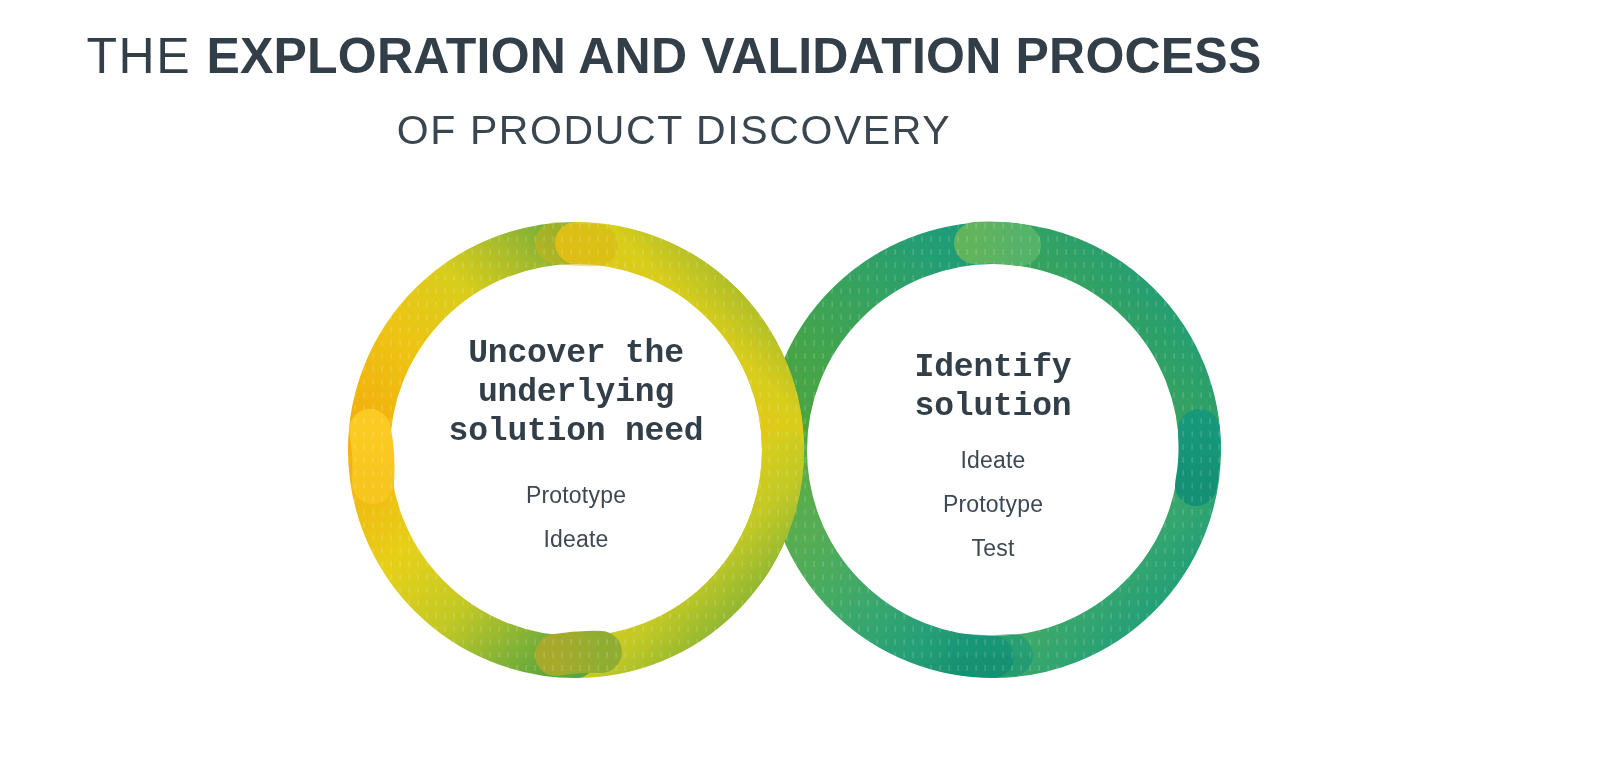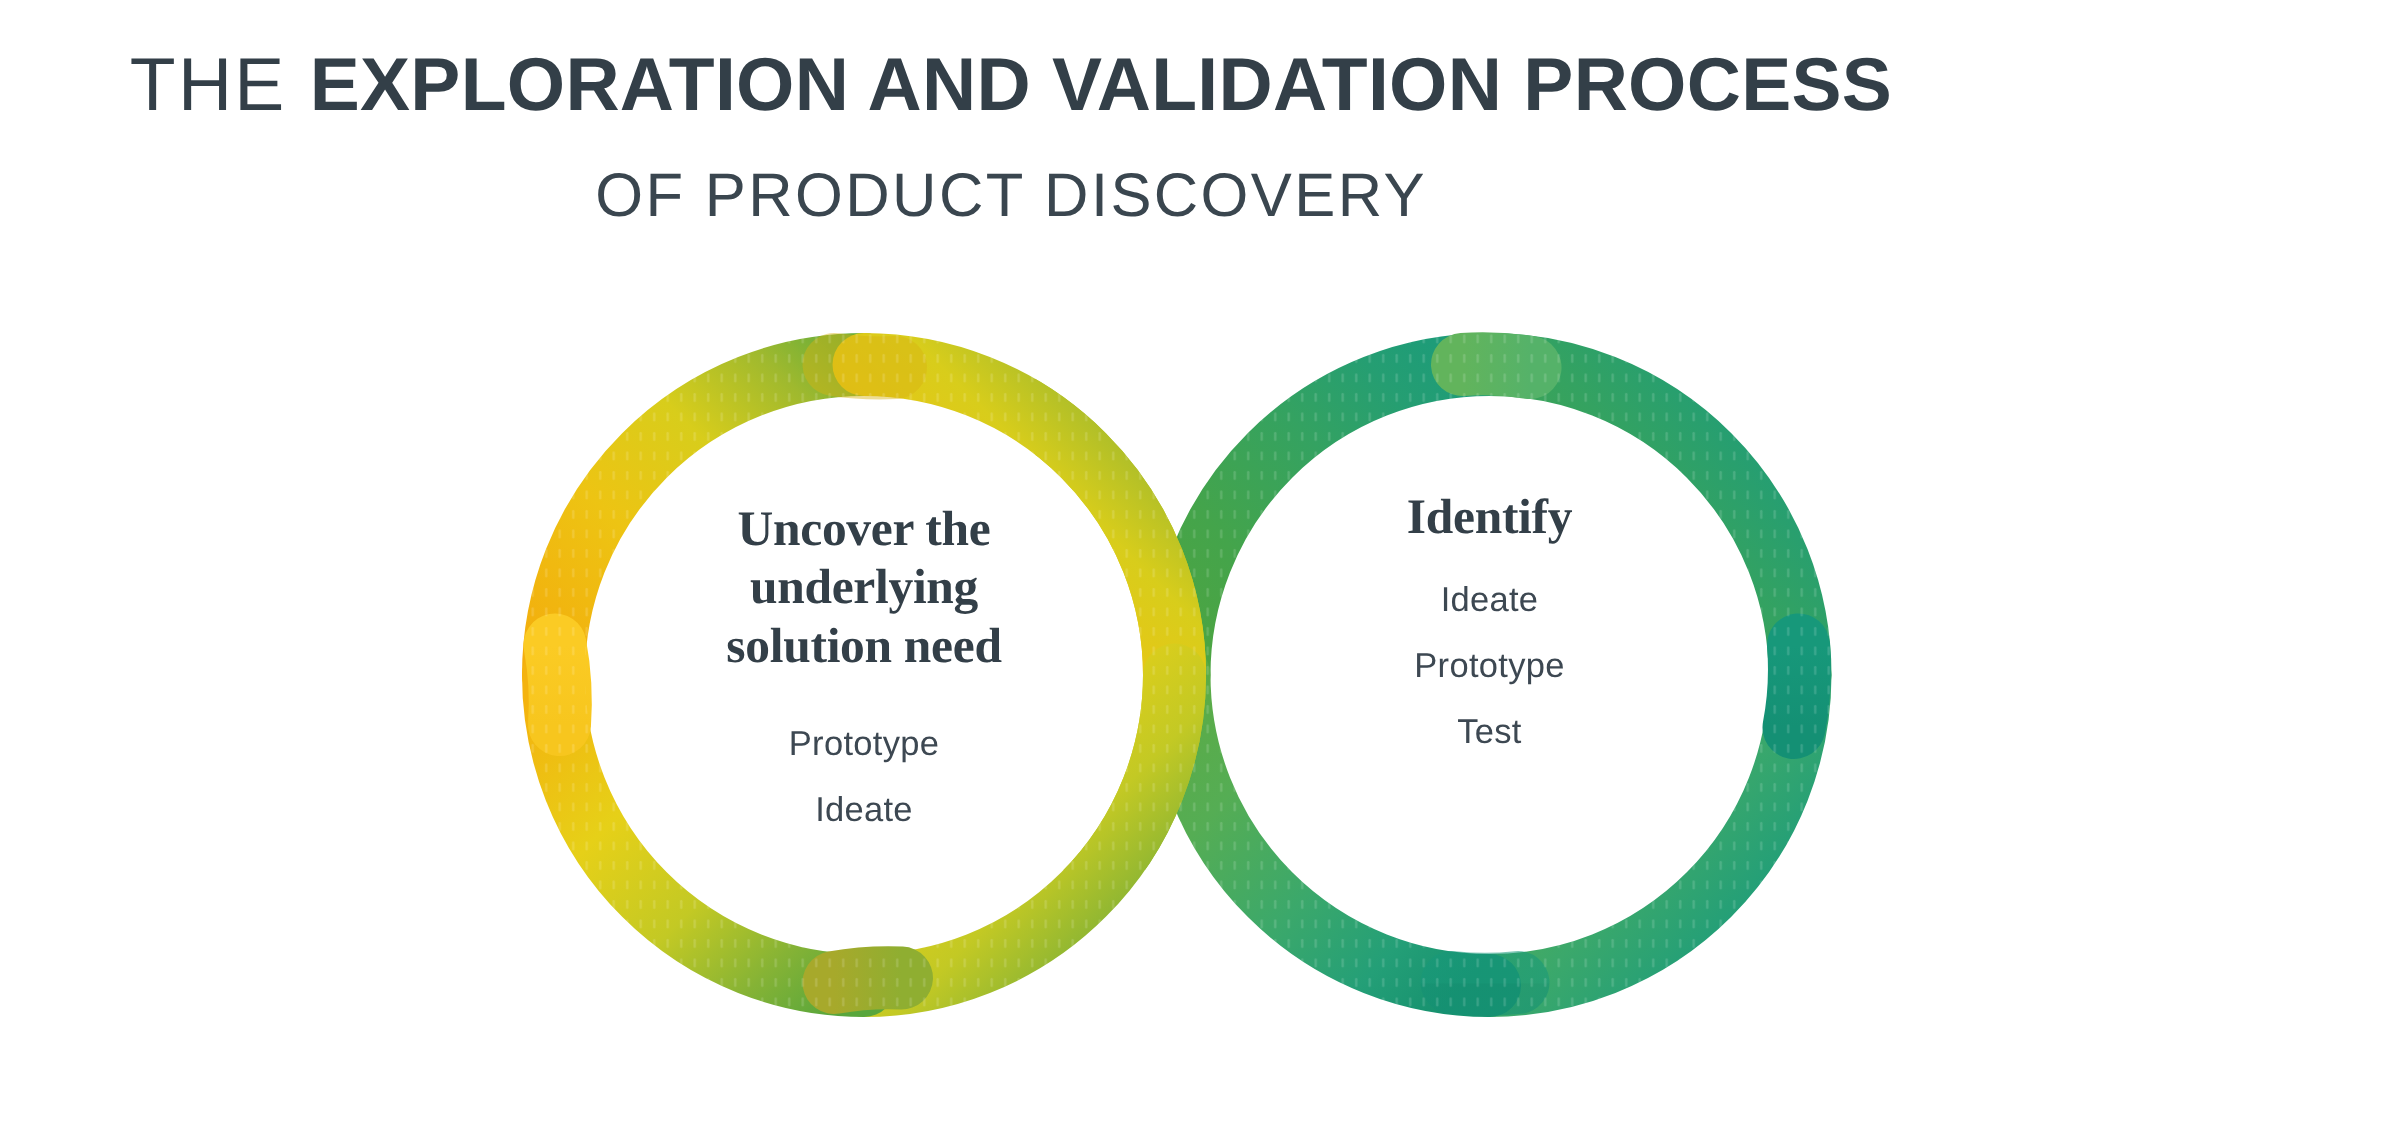--- a/index.html
+++ b/index.html
@@ -74,25 +74,25 @@
     text-align: center;
     user-select: none;
   }
   .lobe-text.left {
     left: 416px;
     top: 334px;
     width: 320px;
   }
   .lobe-text.right {
     left: 833px;
-    top: 326px;
+    top: 348px;
     width: 320px;
   }
   .lobe-heading {
-    font-family: Liberation Serif, serif;
+    font-family: Liberation Mono, monospace;
     font-weight: 700;
     font-size: 33px;
     line-height: 39px;
     color: #333F48;
     letter-spacing: -0.2px;
   }
   .lobe-heading .hl {
     display: block;
   }
   .lobe-steps {
@@ -226,20 +226,21 @@
     </div>
     <div class="lobe-steps">
       <span class="step">Prototype</span>
       <span class="step">Ideate</span>
     </div>
   </div>
 
   <div class="lobe-text right">
     <div class="lobe-heading">
       <span class="hl">Identify</span>
+      <span class="hl">solution</span>
     </div>
     <div class="lobe-steps">
       <span class="step">Ideate</span>
       <span class="step">Prototype</span>
       <span class="step">Test</span>
     </div>
   </div>
 
 </div>
 

